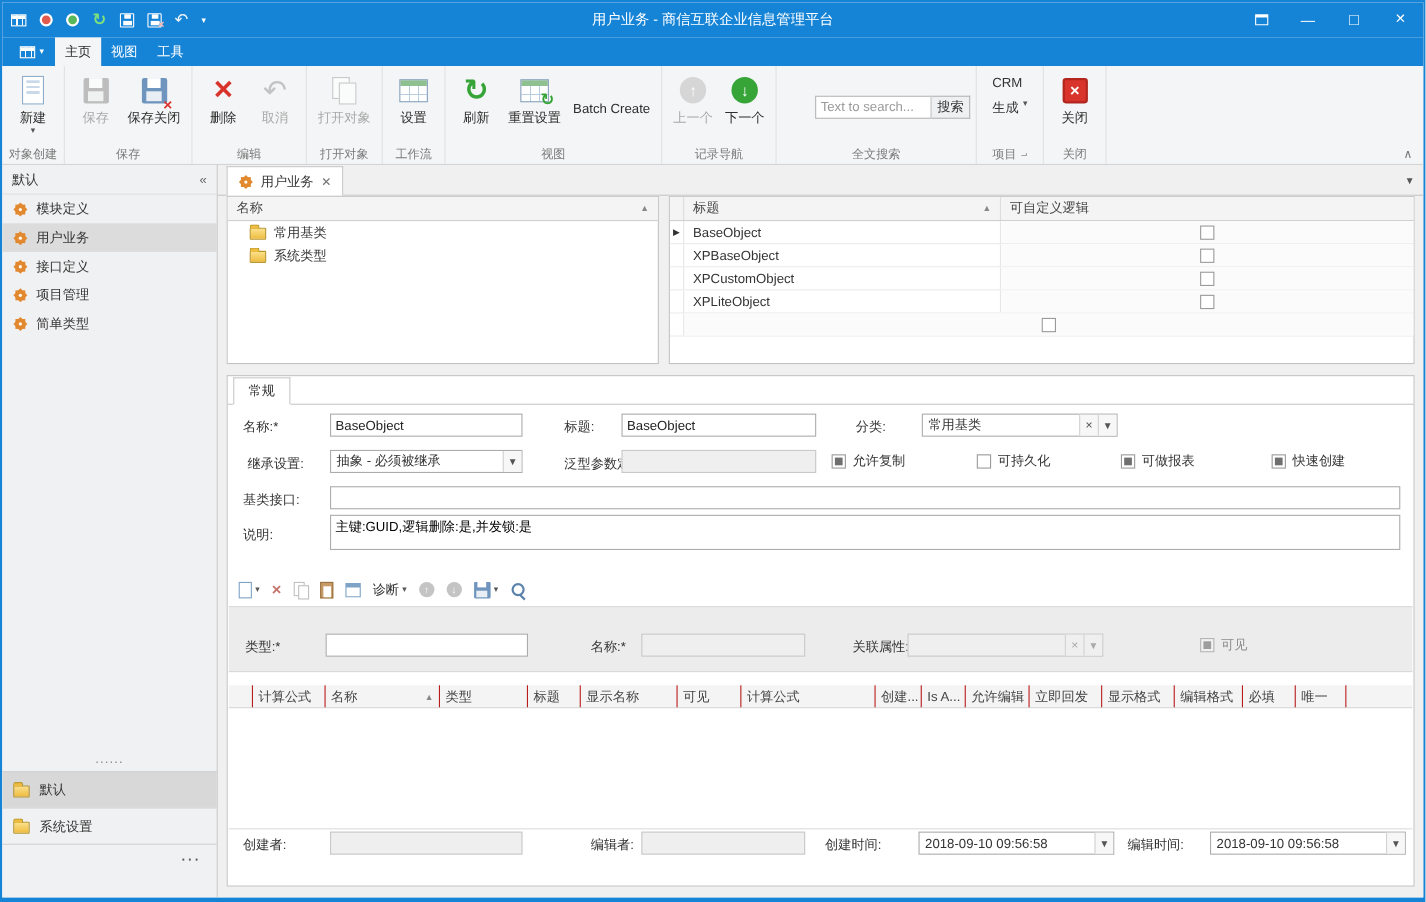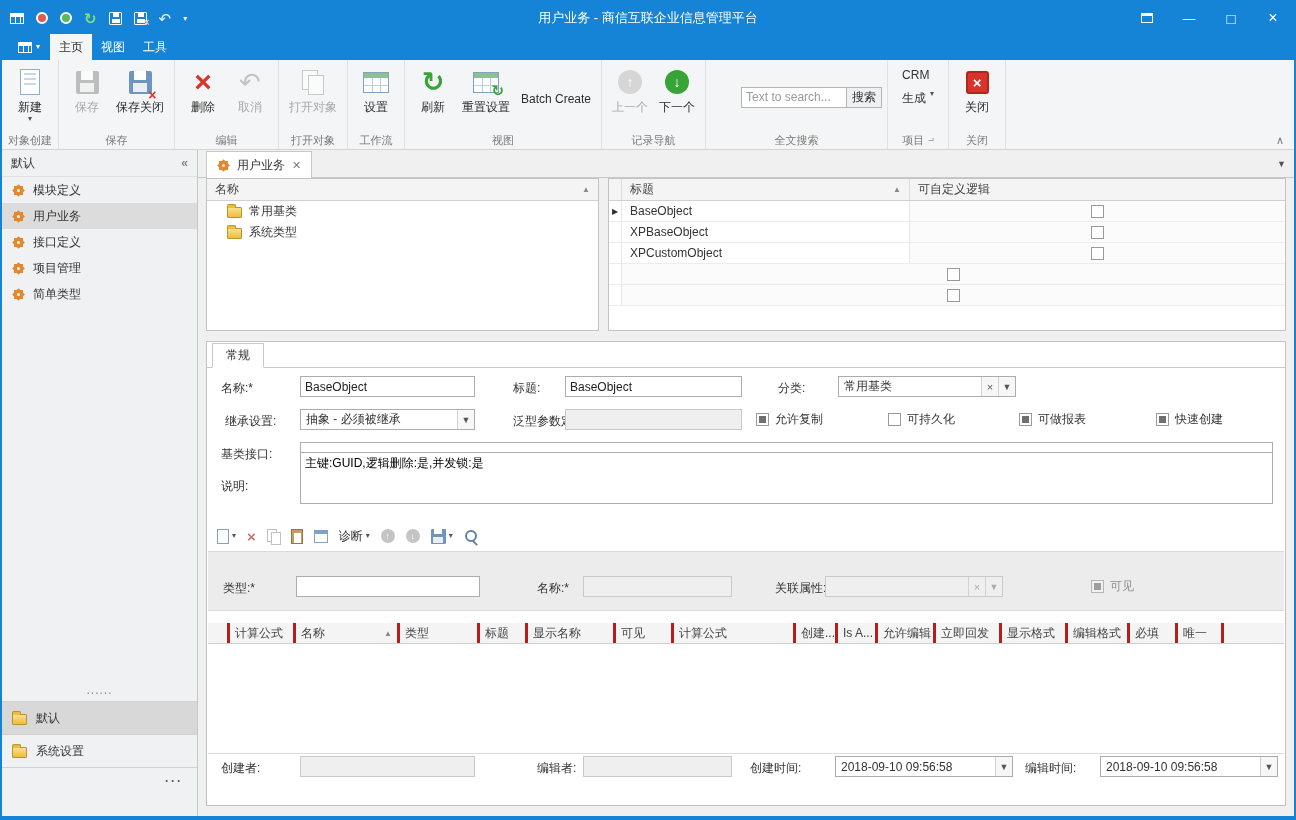--- a/index.html
+++ b/index.html
@@ -161,21 +161,21 @@
   .ti-mag { width:15px; height:15px; position:relative; }
   .ti-mag::before { content:''; position:absolute; left:1px; top:1px; width:8px; height:8px; border:2px solid #5b83ab; border-radius:50%; }
   .ti-mag::after { content:''; position:absolute; right:1px; bottom:0; width:6px; height:2px; background:#5b83ab; transform:rotate(45deg); }
   .ti-label { font-size:12px; color:#2d2d2d; }
 
   
   .subform { position:absolute; left:1px; right:1px; top:209px; height:60px; background:#ececec; border-top:1px solid #dadada; border-bottom:1px solid #dadada; }
 
   
   .dgrid-header { position:absolute; left:1px; right:1px; top:281px; height:21px; background:#f4f4f4; border-bottom:1px solid #d0d0d0; display:flex; }
-  .dgh { border-right:3px solid #b91c1c; display:flex; align-items:center; gap:3px; padding:0 5px; color:#444; white-space:nowrap; overflow:hidden; flex:0 0 auto; }
+  .dgh { border-right:1px solid #b91c1c; display:flex; align-items:center; gap:3px; padding:0 5px; color:#444; white-space:nowrap; overflow:hidden; flex:0 0 auto; }
   .dgrid-body { position:absolute; left:1px; right:1px; top:302px; height:110px; background:#fff; border-bottom:1px solid #dcdcdc; }
 </style>
 </head>
 <body>
 
 <div class="window">
 
   <div class="titlebar">
     <div class="qa">
       <span class="qicon">
@@ -482,20 +482,21 @@
           </div>
           <div class="grid-row">
             <div class="gr-ind"></div>
             <div class="gr-title">XPCustomObject</div>
             <div class="gr-check">
                 <span class="cb"></span>
               </div>
           </div>
           <div class="grid-row">
             <div class="gr-ind"></div>
+            <div class="gr-title">XPLiteObject</div>
             <div class="gr-check">
                 <span class="cb"></span>
               </div>
           </div>
           <div class="grid-row">
             <div class="gr-ind"></div>
             <div class="gr-check">
                 <span class="cb"></span>
               </div>
           </div>
@@ -539,21 +540,21 @@
         </span>
         <span class="cb-wrap" style="left:949px; top:69px;">
           <span class="cb filled"></span>
           <span>快速创建</span>
         </span>
 
         <span class="f-label" style="left:14px; top:104px;">基类接口:</span>
         <input class="f-input" style="left: 93px; top: 100px; width: 973px;">
 
         <span class="f-label" style="left:14px; top:136px;">说明:</span>
-        <textarea class="f-area" style="left: 93px; top: 110px; width: 973px; height: 52px;">主键:GUID,逻辑删除:是,并发锁:是</textarea>
+        <textarea class="f-area" style="left: 93px; top: 126px; width: 973px; height: 32px;">主键:GUID,逻辑删除:是,并发锁:是</textarea>
 
         <div class="dtoolbar">
           <span class="ti">
               <span class="ti-page"></span>
               <span class="caret">▾</span>
             </span>
           <span class="ti ti-x">×</span>
           <span class="ti">
               <span class="ti-copy"></span>
             </span>

